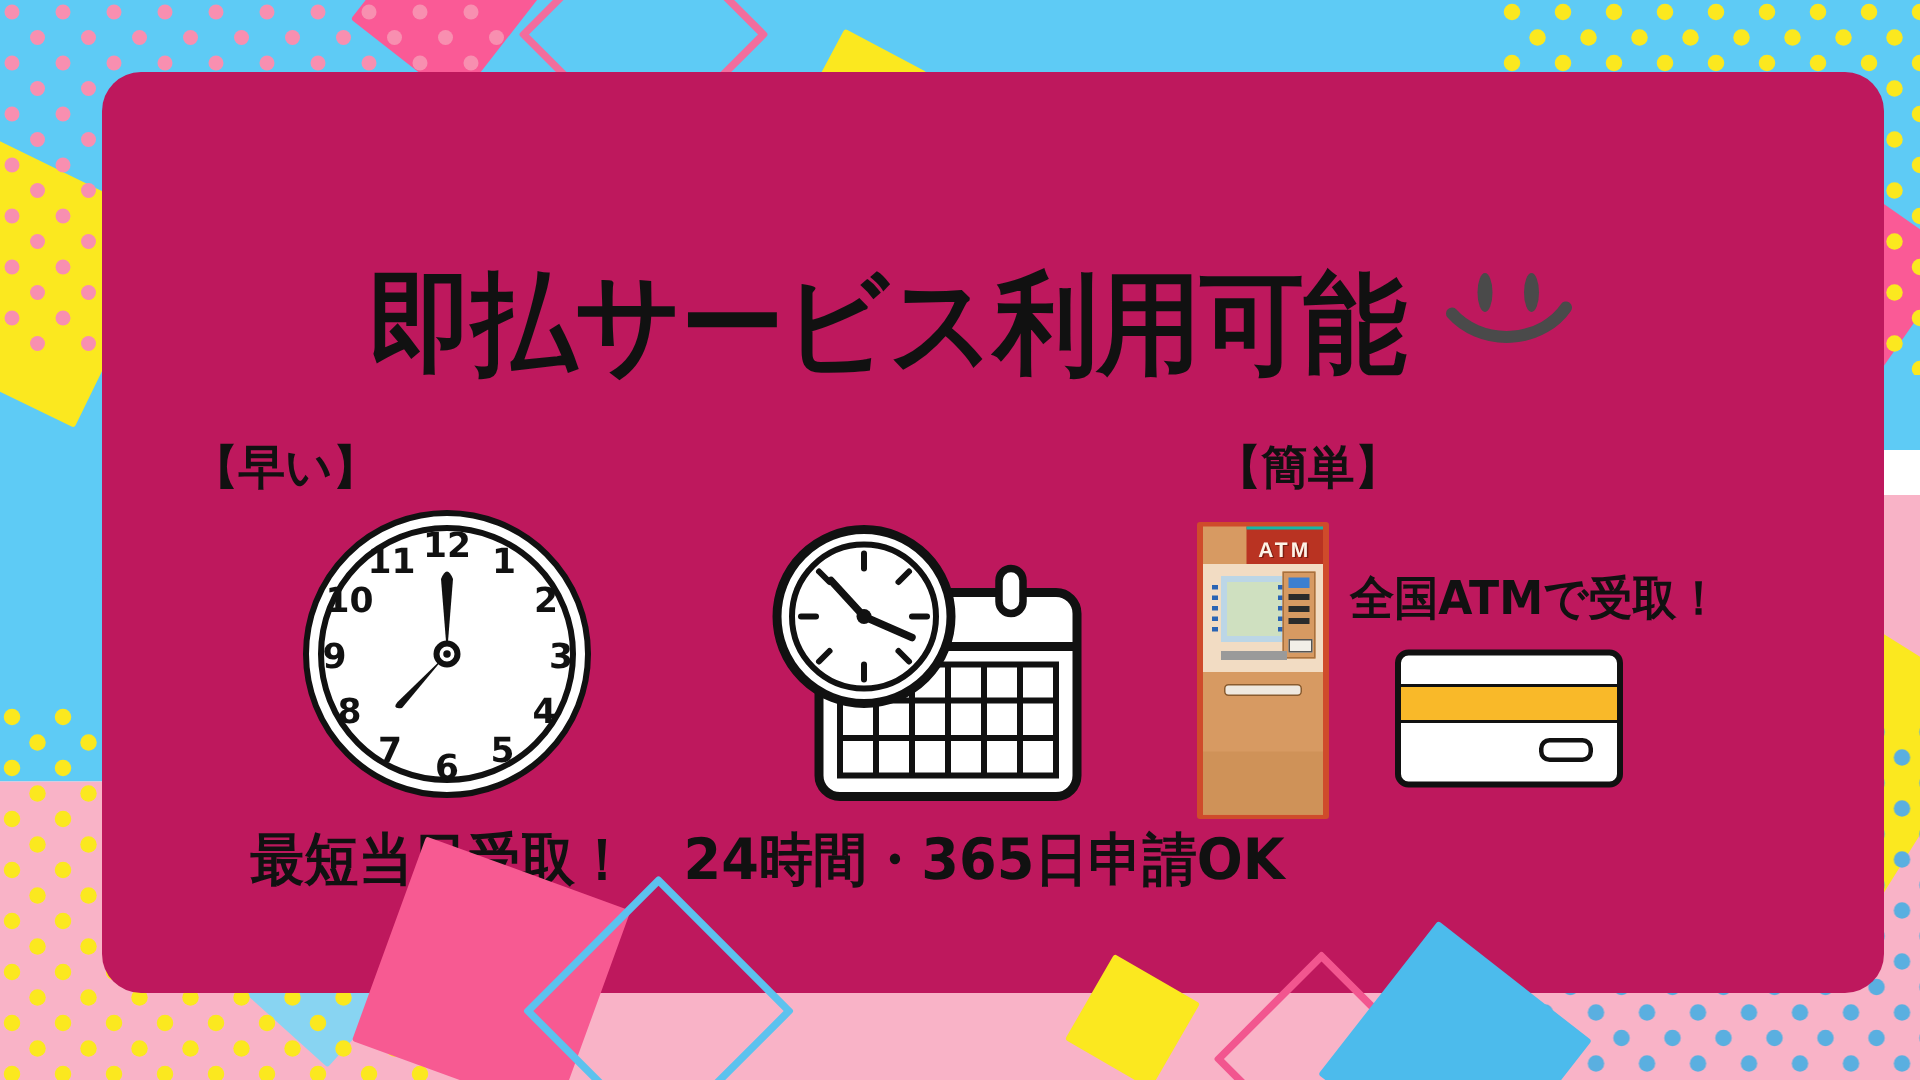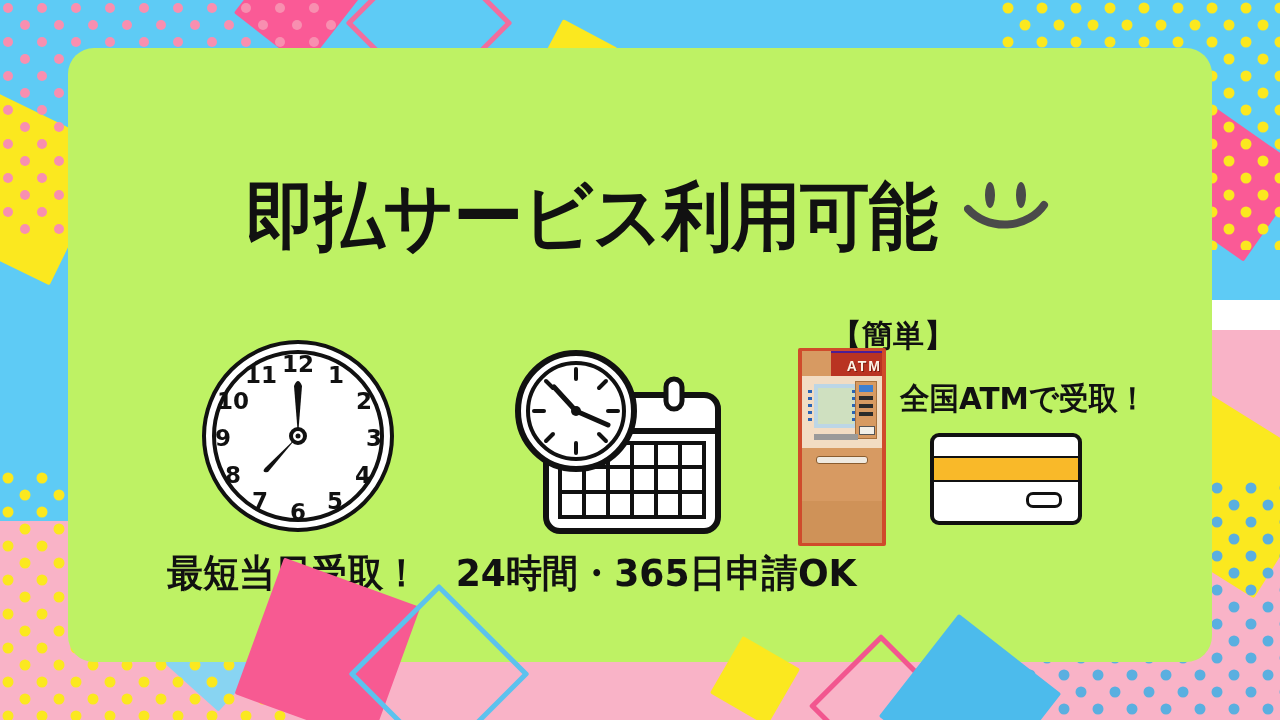--- a/index.html
+++ b/index.html
@@ -23,21 +23,21 @@
   .dia{position:absolute;}
   .dia.f{border-radius:2px;}
   .dia.o{background:transparent;border-style:solid;border-radius:2px;}
 
   
   .dots{position:absolute;pointer-events:none;}
 
   
   .card{
     position:absolute;left:68px;top:48px;width:1144px;height:614px;
-    background:#bef264;border-radius:26px;z-index:6;
+    background:#be185d;border-radius:26px;z-index:6;padding-left:44px;
   }
 
   
   .title-row{
     position:absolute;left:0;top:118px;width:1144px;height:100px;
     display:flex;align-items:center;justify-content:center;
   }
   .title{
     font-family:"DejaVu Sans","Liberation Sans",sans-serif;
     font-size:74px;font-weight:bold;color:#111111;letter-spacing:-1px;
@@ -50,34 +50,34 @@
   .labels{
     position:absolute;left:0;top:243px;width:1144px;height:40px;
   }
   .flabel{
     position:absolute;top:0;
     font-family:"DejaVu Sans","Liberation Sans",sans-serif;
     font-size:31px;font-weight:bold;color:#111111;white-space:nowrap;
   }
   .flabel.l1{left:60px;}
   .flabel.l2{left:408px;}
-  .flabel.l3{left:763px;margin-top:24px;}
+  .flabel.l3{left:742px;}
 
   
   .art-clock{position:absolute;left:130px;top:288px;width:200px;height:200px;}
   .art-cal{position:absolute;left:440px;top:295px;width:220px;height:200px;}
   .art-atm{position:absolute;left:730px;top:300px;width:88px;height:198px;}
   .art-card{position:absolute;left:862px;top:385px;width:160px;height:98px;}
 
   
   .atm-frame{position:absolute;inset:0;background:#cf4b2b;border-radius:2px;}
   .atm-body{position:absolute;left:4px;top:3px;right:4px;bottom:3px;background:#d79a62;}
   .atm-banner{position:absolute;left:4px;top:3px;right:4px;height:25px;background:#b93322;
-    display:flex;align-items:center;justify-content:flex-end;
-    border-top:2px solid #4c1d95;margin-left:29px;}
+    display:flex;align-items:center;justify-content:center;
+    border-top:2px solid #14b8a6;margin-left:29px;}
   .atm-banner span{color:#fdf3e7;font-weight:bold;font-size:14px;letter-spacing:2px;
     font-family:"Liberation Sans",sans-serif;text-shadow:1px 1px 0 #7d1d10;}
   .atm-upper{position:absolute;left:4px;top:28px;right:4px;height:72px;background:#f2dcc3;}
   .atm-screen{position:absolute;left:12px;top:8px;width:44px;height:44px;background:#bcd6e6;}
   .atm-screen-in{position:absolute;left:4px;top:4px;right:4px;bottom:4px;background:#cfe0c0;}
   .atm-sidebtn{position:absolute;width:4px;height:3px;background:#2a64b4;}
   .atm-keypad{position:absolute;right:5px;top:5px;width:20px;height:56px;background:#d79a62;border:1px solid #a8713d;}
   .atm-k-blue{position:absolute;left:3px;top:3px;width:14px;height:7px;background:#3c7fd0;}
   .atm-kline{position:absolute;left:3px;width:14px;height:4px;background:#2b2b2b;}
   .atm-kwhite{position:absolute;left:3px;top:44px;width:14px;height:7px;background:#f2efe8;border:1px solid #555;}
@@ -181,20 +181,21 @@
       <span class="smiley">
         <svg width="92" height="78" viewBox="0 0 92 78">
           <ellipse cx="26" cy="20" rx="5" ry="13" fill="#4a4a4a"></ellipse>
           <ellipse cx="57" cy="20" rx="5" ry="13" fill="#4a4a4a"></ellipse>
           <path d="M4 34 A46 40 0 0 0 80 30" stroke="#4a4a4a" stroke-width="8" fill="none" stroke-linecap="round"></path>
         </svg>
       </span>
     </div>
 
     <div class="labels">
+      <span class="flabel l1">【早い】</span>
       <span class="flabel l3">【簡単】</span>
     </div>
 
     <div class="art-clock">
       <svg width="200" height="200" viewBox="0 0 200 200">
         <circle cx="100" cy="100" r="94" fill="#fff" stroke="#111" stroke-width="4"></circle>
         <circle cx="100" cy="100" r="84" fill="#fff" stroke="#111" stroke-width="4"></circle>
         <g font-family="DejaVu Sans, sans-serif" font-size="23" font-weight="600" fill="#111" text-anchor="middle" dominant-baseline="central">
           <text x="100" y="28">12</text>
           <text x="138" y="39">1</text>

